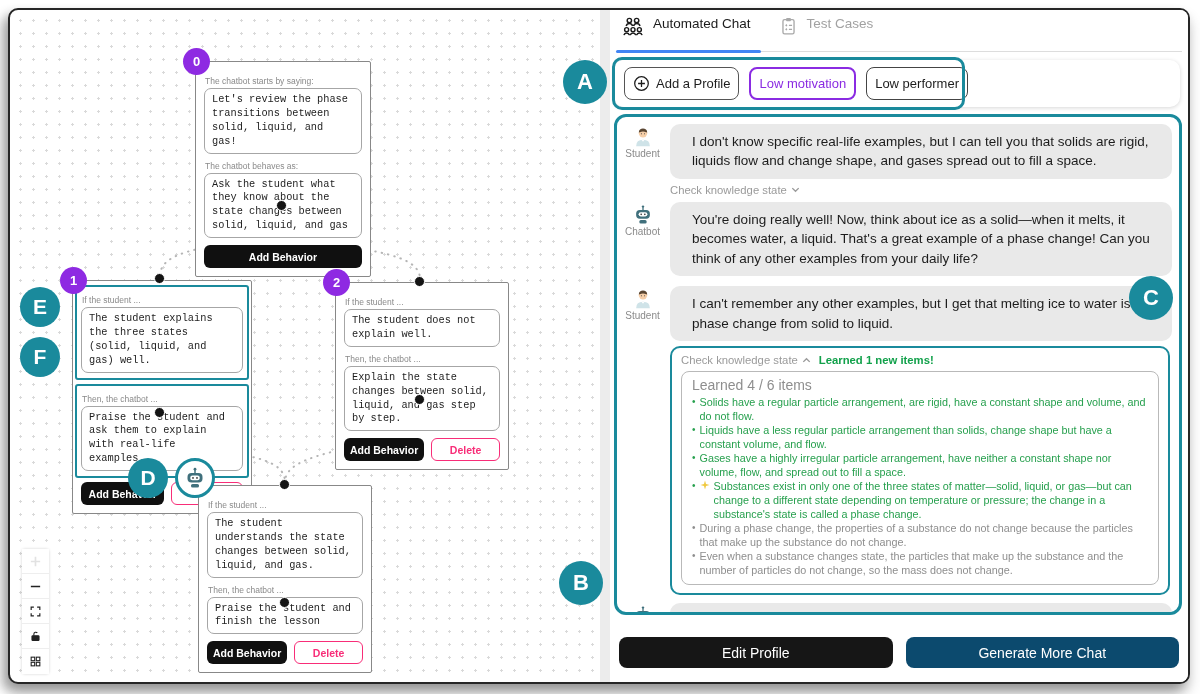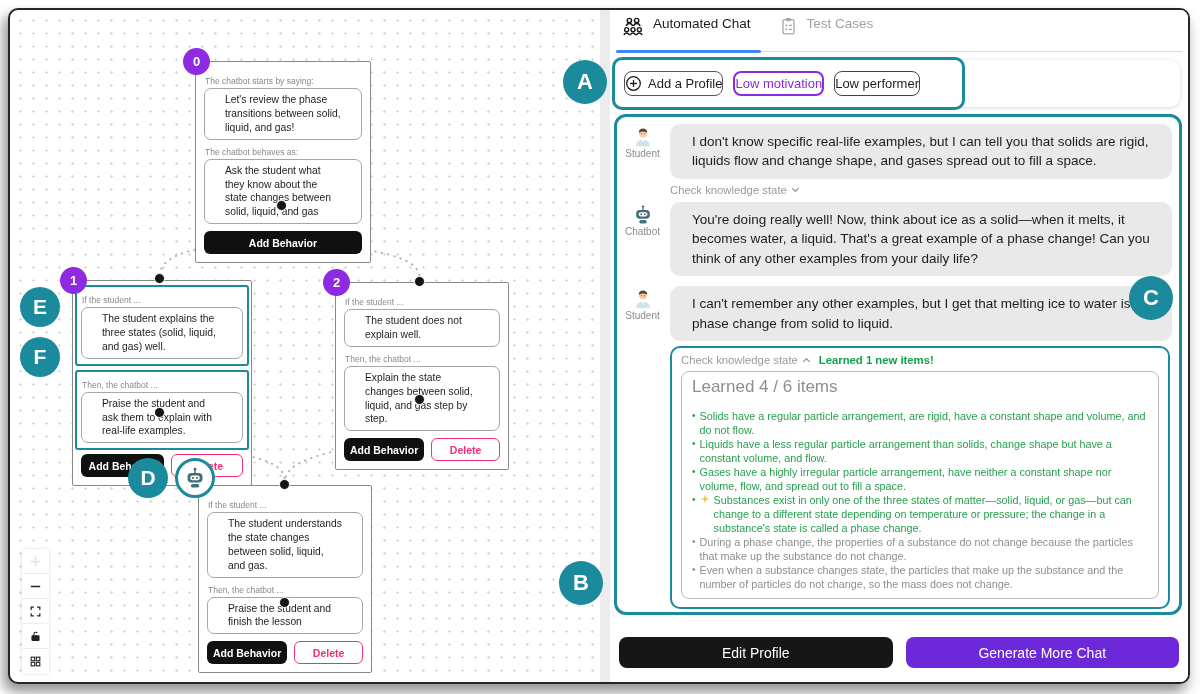--- a/index.html
+++ b/index.html
@@ -17,22 +17,22 @@
   .divider { position:absolute; left:590px; top:0; width:10px; height:100%; background:#ececec; }
 
   .edges { position:absolute; left:0; top:0; width:590px; height:672px; z-index:0; }
 
   .node { position:absolute; background:#fff; border:1px solid #888; border-radius:2px;
     padding:7px 8px 8px; z-index:2; }
   .node-badge { position:absolute; top:-14px; left:-13px; width:27px; height:27px; border-radius:50%;
     background:#8e2ae2; color:#fff; font-size:13px; font-weight:bold;
     display:flex; align-items:center; justify-content:center; z-index:4; }
   .fld-label { font-size:8.5px; color:#8a8a8a; margin:7px 1px 2px; }
-  .fld-value { border:1px solid #a6a6a6; border-radius:7px; background:#fff; padding:4px 20px;
-    font-size:10.3px; line-height:1.35; color:#1d1d1d; overflow-wrap:break-word; }
+  .fld-value { border:1px solid #a6a6a6; border-radius:7px; background:#fff; padding:4px 7px;
+    font-size:10.3px; line-height:1.35; color:#1d1d1d; overflow-wrap:break-word;font-family:Liberation Mono, monospace; }
   .teal-sect { border:2.5px solid #1a8a9c; border-radius:3px; background:#fff;
     margin:-3px -6px 4px; padding:1px 4px 5px; }
   .node-btns { display:flex; gap:7px; margin-top:7px; }
   .add-btn { flex:1.2; background:#101010; color:#fff; font-weight:bold; font-size:10.5px;
     border:none; border-radius:6px; height:23px; font-family:inherit; }
   .del-btn { flex:1; background:#fff; color:#f82d78; font-weight:bold; font-size:10.5px;
     border:1.6px solid #f82d78; border-radius:6px; height:23px; font-family:inherit; }
   .conn-dot { position:absolute; width:11px; height:11px; border-radius:50%; background:#141414;
     border:1.5px solid #fff; z-index:3; }
 
@@ -59,49 +59,49 @@
     position:relative; cursor:pointer; }
   .tab.active { color:#1c1c1c; }
   .tab.active::after { content:""; position:absolute; left:-6px; right:-10px; bottom:-2px;
     height:3.5px; background:#4285f4; border-radius:2px; }
 
   .profile-card { position:absolute; left:4px; right:8px; top:50px; height:47px; background:#fff;
     border-radius:10px; box-shadow:0 1px 4px rgba(0,0,0,.16); display:flex; align-items:center;
     gap:10px; padding-left:10px; }
   .profile-annot { position:absolute; left:2px; top:47px; width:353px; height:53px;
     border:3px solid #1a8a9c; border-radius:10px; pointer-events:none; z-index:5; }
-  .pbtn { display:flex; align-items:center; gap:6px; height:25px; padding:0 0; background:#fff;
+  .pbtn { display:flex; align-items:center; gap:6px; height:33px; padding:0 8px; background:#fff;
     border-radius:8px; font-size:13px; font-family:inherit; }
   .pbtn-add { border:1.5px solid #555; color:#1d1d1d; }
   .pbtn-purple { border:2px solid #8a2be2; color:#8a2be2; }
   .pbtn-dark { border:1.5px solid #444; color:#1d1d1d; }
 
   .chat-box { position:absolute; left:4px; right:6px; top:104px; height:501px;
     border:3px solid #1a8a9c; border-radius:12px; padding:7px 7px 6px 7px; overflow:hidden; }
   .msg { display:flex; gap:9px; margin-bottom:5px; }
   .avatar-col { width:37px; flex:none; text-align:center; font-size:10px; color:#8a8a8a; padding-top:2px; }
   .bubble { flex:1; background:#e9e9e9; border-radius:10px; padding:8px 22px; font-size:13.5px;
     line-height:1.44; color:#1c1c1c; }
   .kn-collapsed { margin:2px 0 6px 46px; font-size:11.3px; color:#9a9a9a; display:flex;
     align-items:center; gap:3px; cursor:pointer; }
   .kn-panel { margin:4px 2px 8px 46px; border:2.5px solid #1a8a9c; border-radius:10px; padding:6px 9px 8px; }
   .kn-head { font-size:11.3px; color:#9a9a9a; display:flex; align-items:center; gap:3px; }
   .kn-badge { color:#12a14b; font-weight:bold; margin-left:4px;text-align:right; }
   .kn-inner { border:1.5px solid #b9b9b9; border-radius:8px; padding:5px 10px 7px; margin-top:5px; }
-  .kn-summary { font-size:17px; color:#8e8e8e; margin-bottom:12px; }
+  .kn-summary { font-size:14px; color:#8e8e8e; margin-bottom:2px; }
   .k-item { font-size:10.8px; line-height:1.3; display:flex; gap:4px; }
   .k-item::before { content:"•"; flex:none; font-size:10px; }
   .k-item.learned { color:#27a04e; }
   .k-item.unlearned { color:#8e8e8e; }
   .star-icon { flex:none; margin-top:1px; }
 
   .chat-footer { position:absolute; left:9px; right:9px; bottom:14px; height:31px; display:flex; gap:13px; }
   .edit-btn { flex:1; background:#161616; color:#fff; border:none; border-radius:8px;
     font-size:14px; font-family:inherit; }
-  .gen-btn { flex:1; background:#6d28d9; color:#fff; border:none; border-radius:8px;
+  .gen-btn { flex:1; background:#0c4a6e; color:#fff; border:none; border-radius:8px;
     font-size:14px; font-family:inherit; }
 
   svg { display:block; }
 </style>
 </head>
 <body>
 
 <div class="window">
 
   <div class="canvas">

